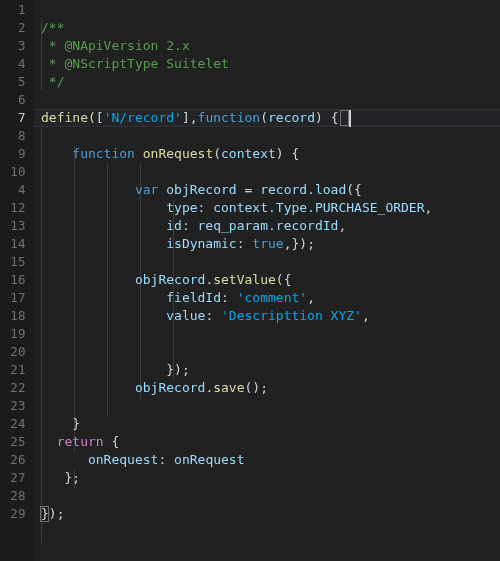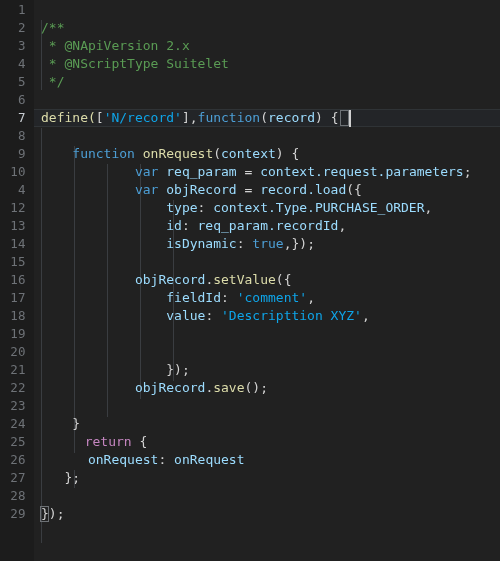--- a/index.html
+++ b/index.html
@@ -87,21 +87,21 @@
     font-size: 13px;
     font-family: "DejaVu Sans Mono", "Liberation Mono", monospace;
     letter-spacing: 0px;
     z-index: 4;
     color: #d4d4d4;
   }
 
   
   .tok-comment  { color: #5a9c54; }
   .tok-keyword  { color: #4d9fd6; }
-  .tok-ctrl     { color: #c586c0; margin-left: 28px; }
+  .tok-ctrl     { color: #c586c0; }
   .tok-func     { color: #dcdcaa; }
   .tok-string   { color: #0ea5e9; }
   .tok-ident    { color: #9cdcfe; }
   .tok-plain    { color: #d4d4d4; }
   .tok-define   { color: #dcdcaa; }
 
   
   .bracket-match {
     position: absolute;
     box-sizing: border-box;
@@ -173,21 +173,20 @@
   <div class="line" style="top:37px"><span class="tok-comment"> * @NApiVersion 2.x</span></div>
 
   <div class="line" style="top:55px"><span class="tok-comment"> * @NScriptType Suitelet</span></div>
 
   <div class="line" style="top:73px"><span class="tok-comment"> */</span></div>
 
   <div class="line" style="top:109px"><span class="tok-define">define(</span><span class="tok-plain">[</span><span class="tok-string">'N/record'</span><span class="tok-plain">],</span><span class="tok-keyword">function</span><span class="tok-plain">(</span><span class="tok-ident">record</span><span class="tok-plain">) </span><span class="tok-plain">{</span></div>
 
   <div class="line" style="top:145px"><span class="tok-plain">    </span><span class="tok-keyword">function</span><span class="tok-plain"> </span><span class="tok-func">onRequest</span><span class="tok-plain">(</span><span class="tok-ident">context</span><span class="tok-plain">) {</span></div>
 
-  <div class="line" style="top:163px"><span class="tok-plain">            </span><span class="tok-keyword">var</span><span class="tok-ident"> req_param</span><span class="tok-plain"> = </span><span class="tok-ident">context.request.parameters</span><span class="tok-plain">;</span></div>
 
   <div class="line" style="top:181px"><span class="tok-plain">            </span><span class="tok-keyword">var</span><span class="tok-ident"> objRecord</span><span class="tok-plain"> = </span><span class="tok-ident">record.load</span><span class="tok-plain">({</span></div>
 
   <div class="line" style="top:199px"><span class="tok-plain">                </span><span class="tok-ident">type</span><span class="tok-plain">: </span><span class="tok-ident">context.Type.PURCHASE_ORDER</span><span class="tok-plain">,</span></div>
 
   <div class="line" style="top:217px"><span class="tok-plain">                </span><span class="tok-ident">id</span><span class="tok-plain">: </span><span class="tok-ident">req_param.recordId</span><span class="tok-plain">,</span></div>
 
   <div class="line" style="top:235px"><span class="tok-plain">                </span><span class="tok-ident">isDynamic</span><span class="tok-plain">: </span><span class="tok-keyword">true</span><span class="tok-plain">,});</span></div>
 
   <div class="line" style="top:271px"><span class="tok-plain">            </span><span class="tok-ident">objRecord</span><span class="tok-plain">.</span><span class="tok-func">setValue</span><span class="tok-plain">({</span></div>

